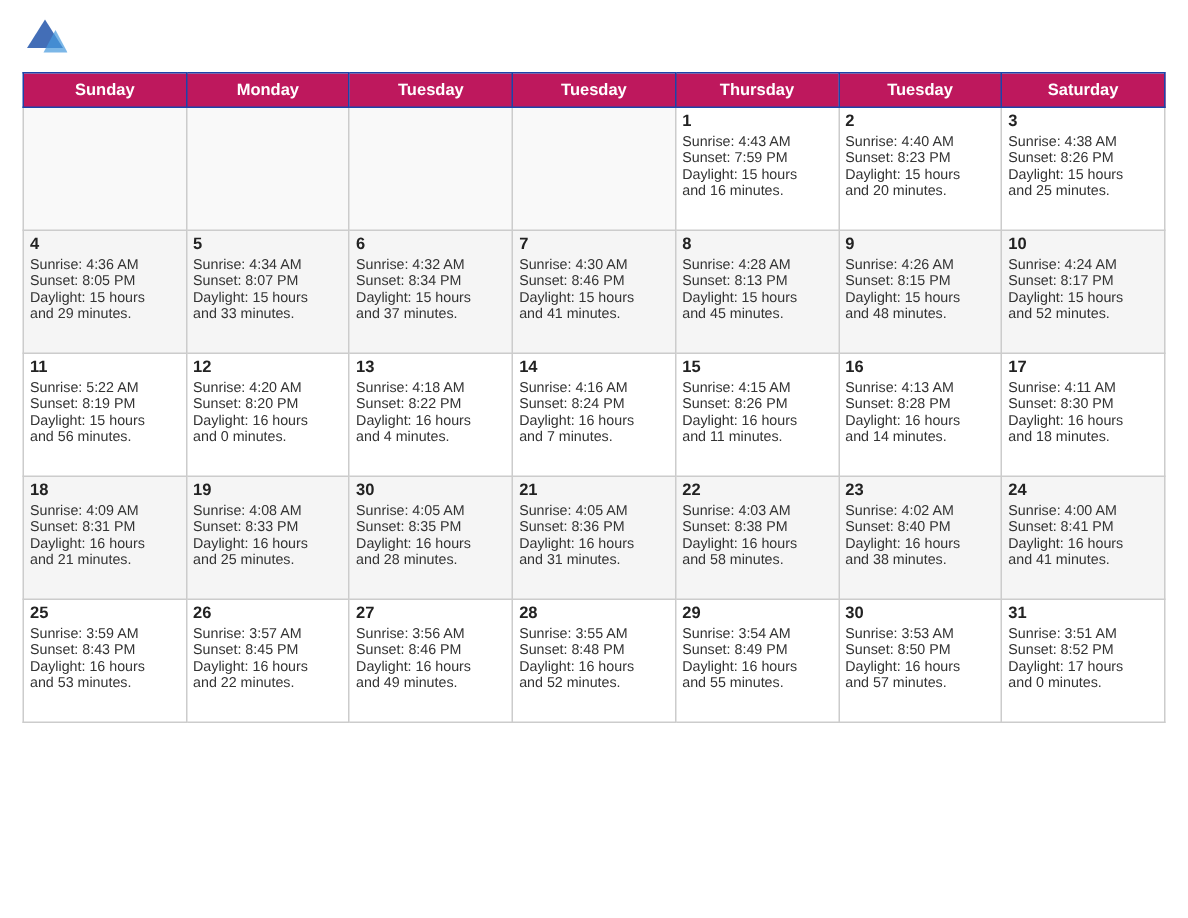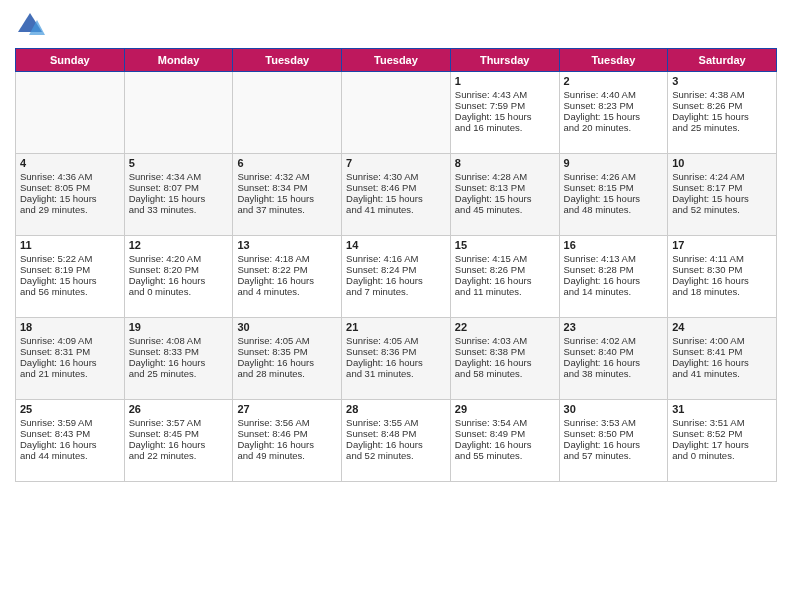--- a/index.html
+++ b/index.html
@@ -307,21 +307,21 @@
             <div>Daylight: 16 hours</div>
             <div>and 41 minutes.</div>
           </td>
         </tr>
         <tr>
           <td>
             <span class="day-num">25</span>
             <div>Sunrise: 3:59 AM</div>
             <div>Sunset: 8:43 PM</div>
             <div>Daylight: 16 hours</div>
-            <div>and 44 minutes.</div>
+            <div>and 53 minutes.</div>
           </td>
           <td>
             <span class="day-num">26</span>
             <div>Sunrise: 3:57 AM</div>
             <div>Sunset: 8:45 PM</div>
             <div>Daylight: 16 hours</div>
             <div>and 22 minutes.</div>
           </td>
           <td>
             <span class="day-num">27</span>

